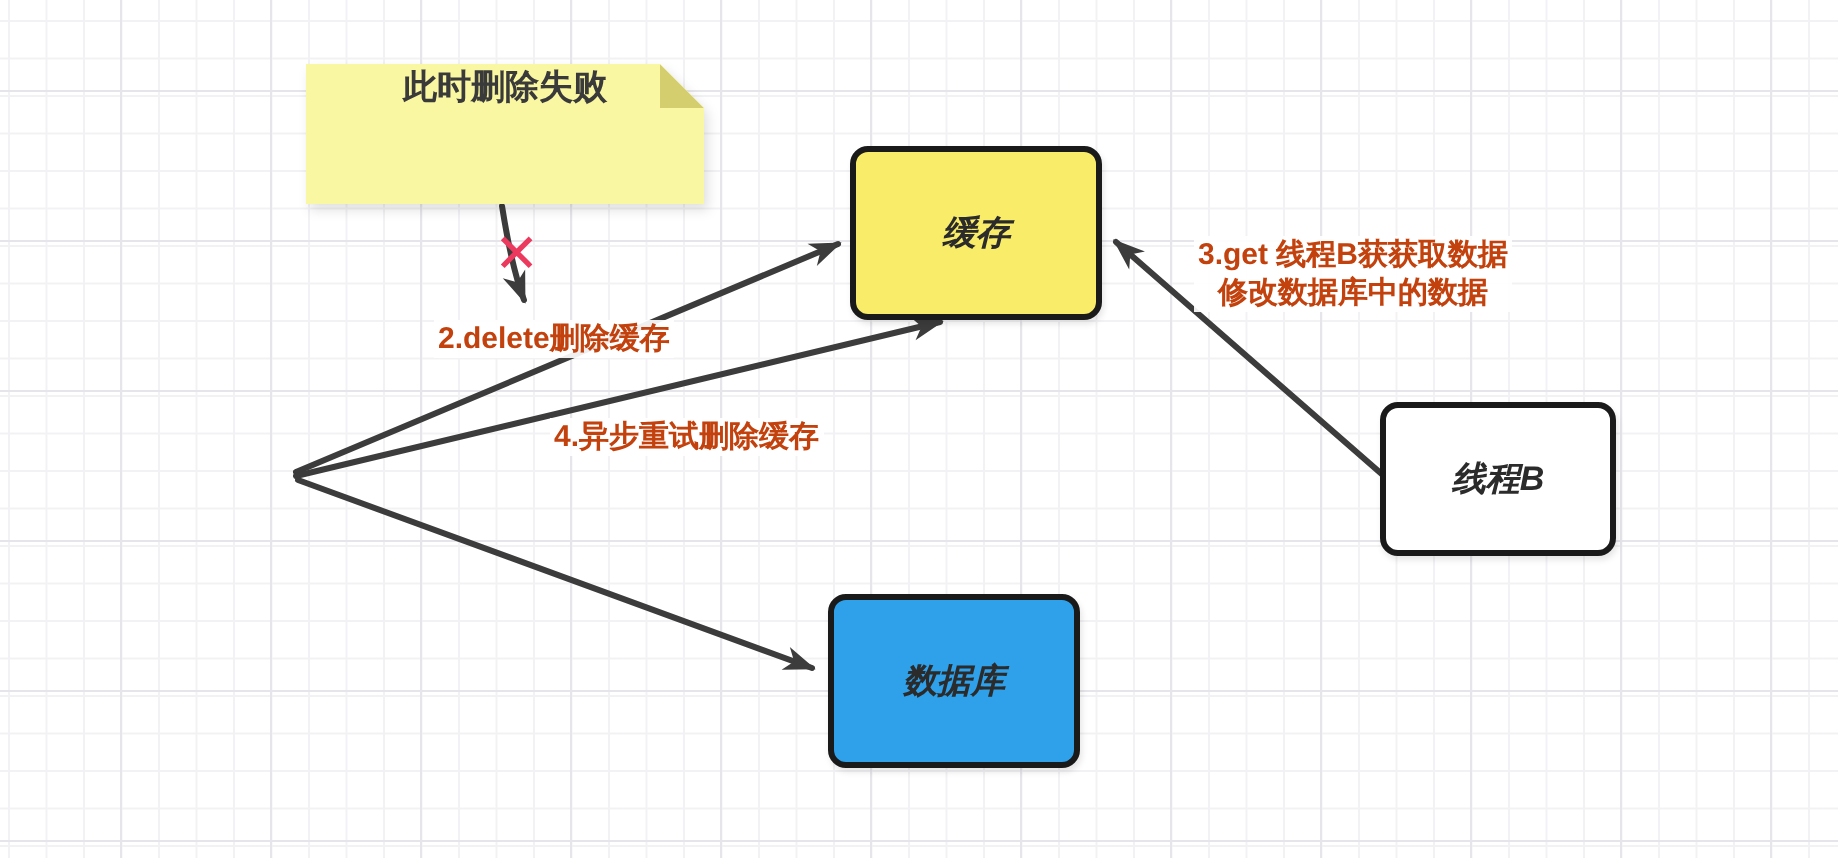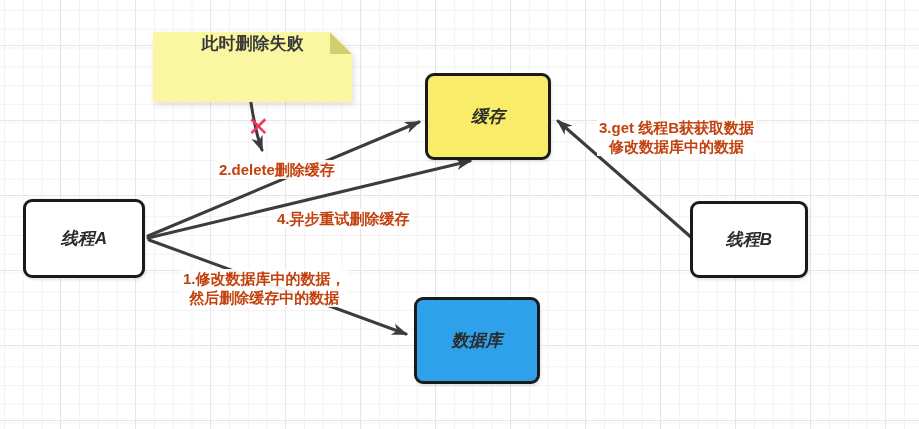--- a/index.html
+++ b/index.html
@@ -87,37 +87,30 @@
       <span>此时删除失败</span>
       <div class="note-fold"></div>
     </div>
   </div>
 
   <div class="xmark">✕</div>
 
   <div class="node node-cache">
     <span>缓存</span>
   </div>
-  <div class="node node-thread-a">
-    <span>线程A</span>
-  </div>
   <div class="node node-database">
     <span>数据库</span>
   </div>
   <div class="node node-thread-b">
     <span>线程B</span>
   </div>
 
   <div class="elabel lbl-step2">2.delete删除缓存</div>
 
   <div class="elabel lbl-step4">4.异步重试删除缓存</div>
 
-  <div class="elabel center lbl-step1">
-    <div>1.修改数据库中的数据，</div>
-    <div>然后删除缓存中的数据</div>
-  </div>
 
   <div class="elabel center lbl-step3">
     <div>3.get 线程B获获取数据</div>
     <div>修改数据库中的数据</div>
   </div>
 
 </div>
 
 </body></html>

